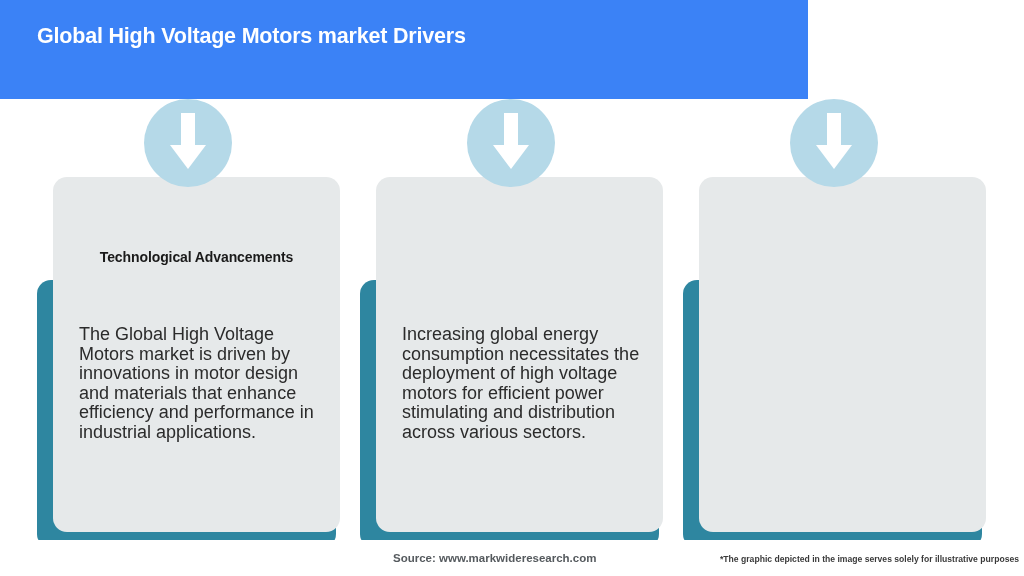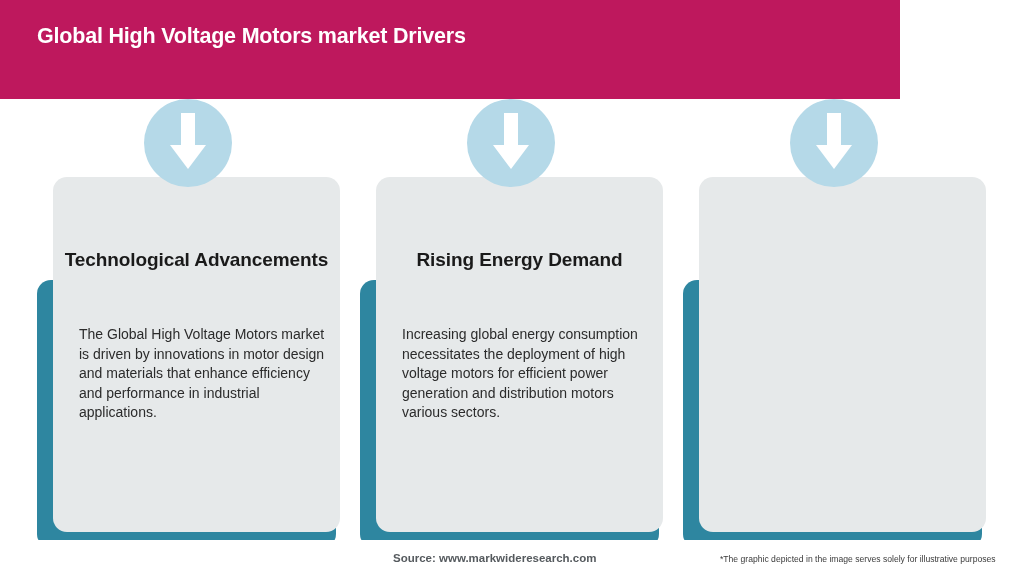--- a/index.html
+++ b/index.html
@@ -13,23 +13,23 @@
     font-family: "Liberation Sans", sans-serif;
     overflow: hidden;
     position: relative;
   }
 
   
   .header {
     position: absolute;
     left: 0;
     top: 0;
-    width: 900px;
+    width: 808px;
     height: 99px;
-    background: #be185d;
+    background: #3b82f6;
   }
   .header-title {
     position: absolute;
     left: 37px;
     top: 24px;
     font-size: 21.5px;
     font-weight: bold;
     color: #ffffff;
     letter-spacing: -0.2px;
     white-space: nowrap;
@@ -115,31 +115,31 @@
     position: absolute;
     left: 24px;
     top: 14px;
   }
   .card-title {
     position: absolute;
     left: 16px;
     top: 150px;
     width: 287px;
     text-align: center;
-    font-size: 19px;
+    font-size: 14px;
     font-weight: bold;
     color: #1a1a1a;
     letter-spacing: -0.1px;
   }
   .card-body {
     position: absolute;
     left: 42px;
     top: 226px;
     width: 254px;
-    font-size: 14px;
+    font-size: 18px;
     line-height: 19.5px;
     color: #2b2b2b;
   }
 
   
   .footer {
     position: absolute;
     left: 0;
     top: 540px;
     width: 1024px;
@@ -156,20 +156,21 @@
     color: #555a5e;
     white-space: nowrap;
   }
   .footer-note {
     position: absolute;
     left: 720px;
     top: 14px;
     font-size: 8.6px;
     color: #3a3a3a;
     white-space: nowrap;
+    font-weight: bold;
   }
 </style>
 </head>
 <body>
 
 <div class="header">
   <div class="header-title">Global High Voltage Motors market Drivers</div>
 
 </div>
 
@@ -188,22 +189,21 @@
   </div>
 
   <div class="card-block c1">
     <div class="card-frame"></div>
     <div class="card-panel"></div>
     <div class="card-circle">
       <svg width="40" height="58" viewBox="0 0 40 58">
         <path d="M13 0 L27 0 L27 32 L38 32 L20 56 L2 32 L13 32 Z" fill="#ffffff"></path>
       </svg>
     </div>
-    <div class="card-title">Rising Energy Demand</div>
-    <div class="card-body">Increasing global energy consumption necessitates the deployment of high voltage motors for efficient power generation and distribution motors various sectors.</div>
+    <div class="card-body">Increasing global energy consumption necessitates the deployment of high voltage motors for efficient power stimulating and distribution across various sectors.</div>
   </div>
 
   <div class="card-block c2">
     <div class="card-frame"></div>
     <div class="card-panel"></div>
     <div class="card-circle">
       <svg width="40" height="58" viewBox="0 0 40 58">
         <path d="M13 0 L27 0 L27 32 L38 32 L20 56 L2 32 L13 32 Z" fill="#ffffff"></path>
       </svg>
     </div>

